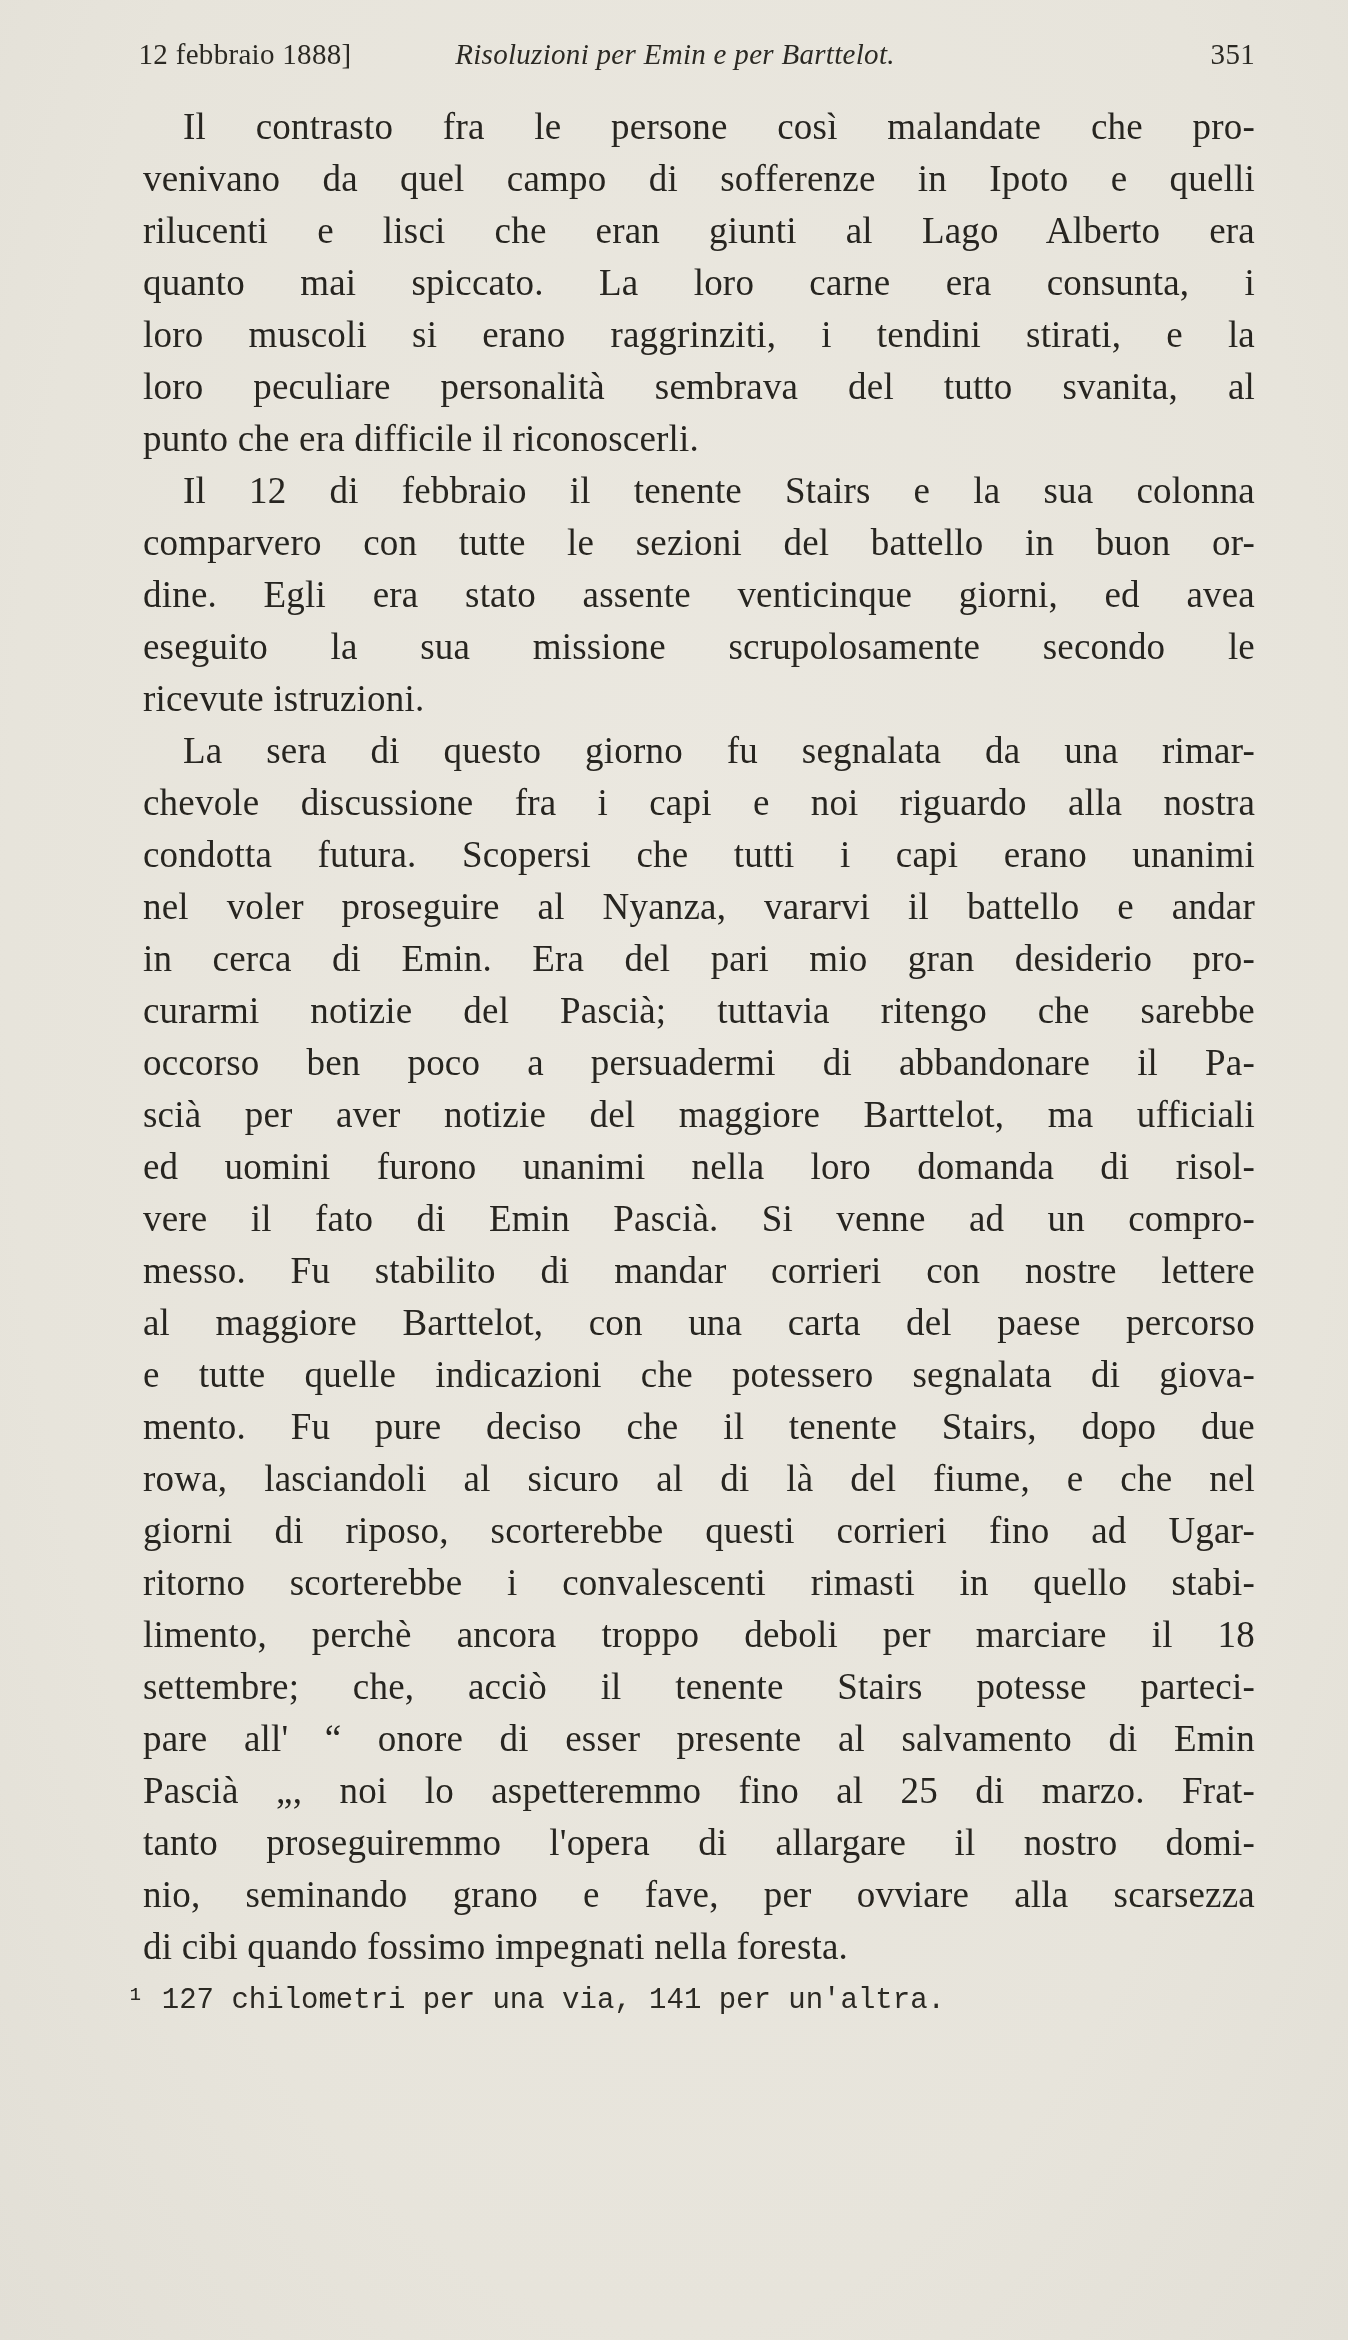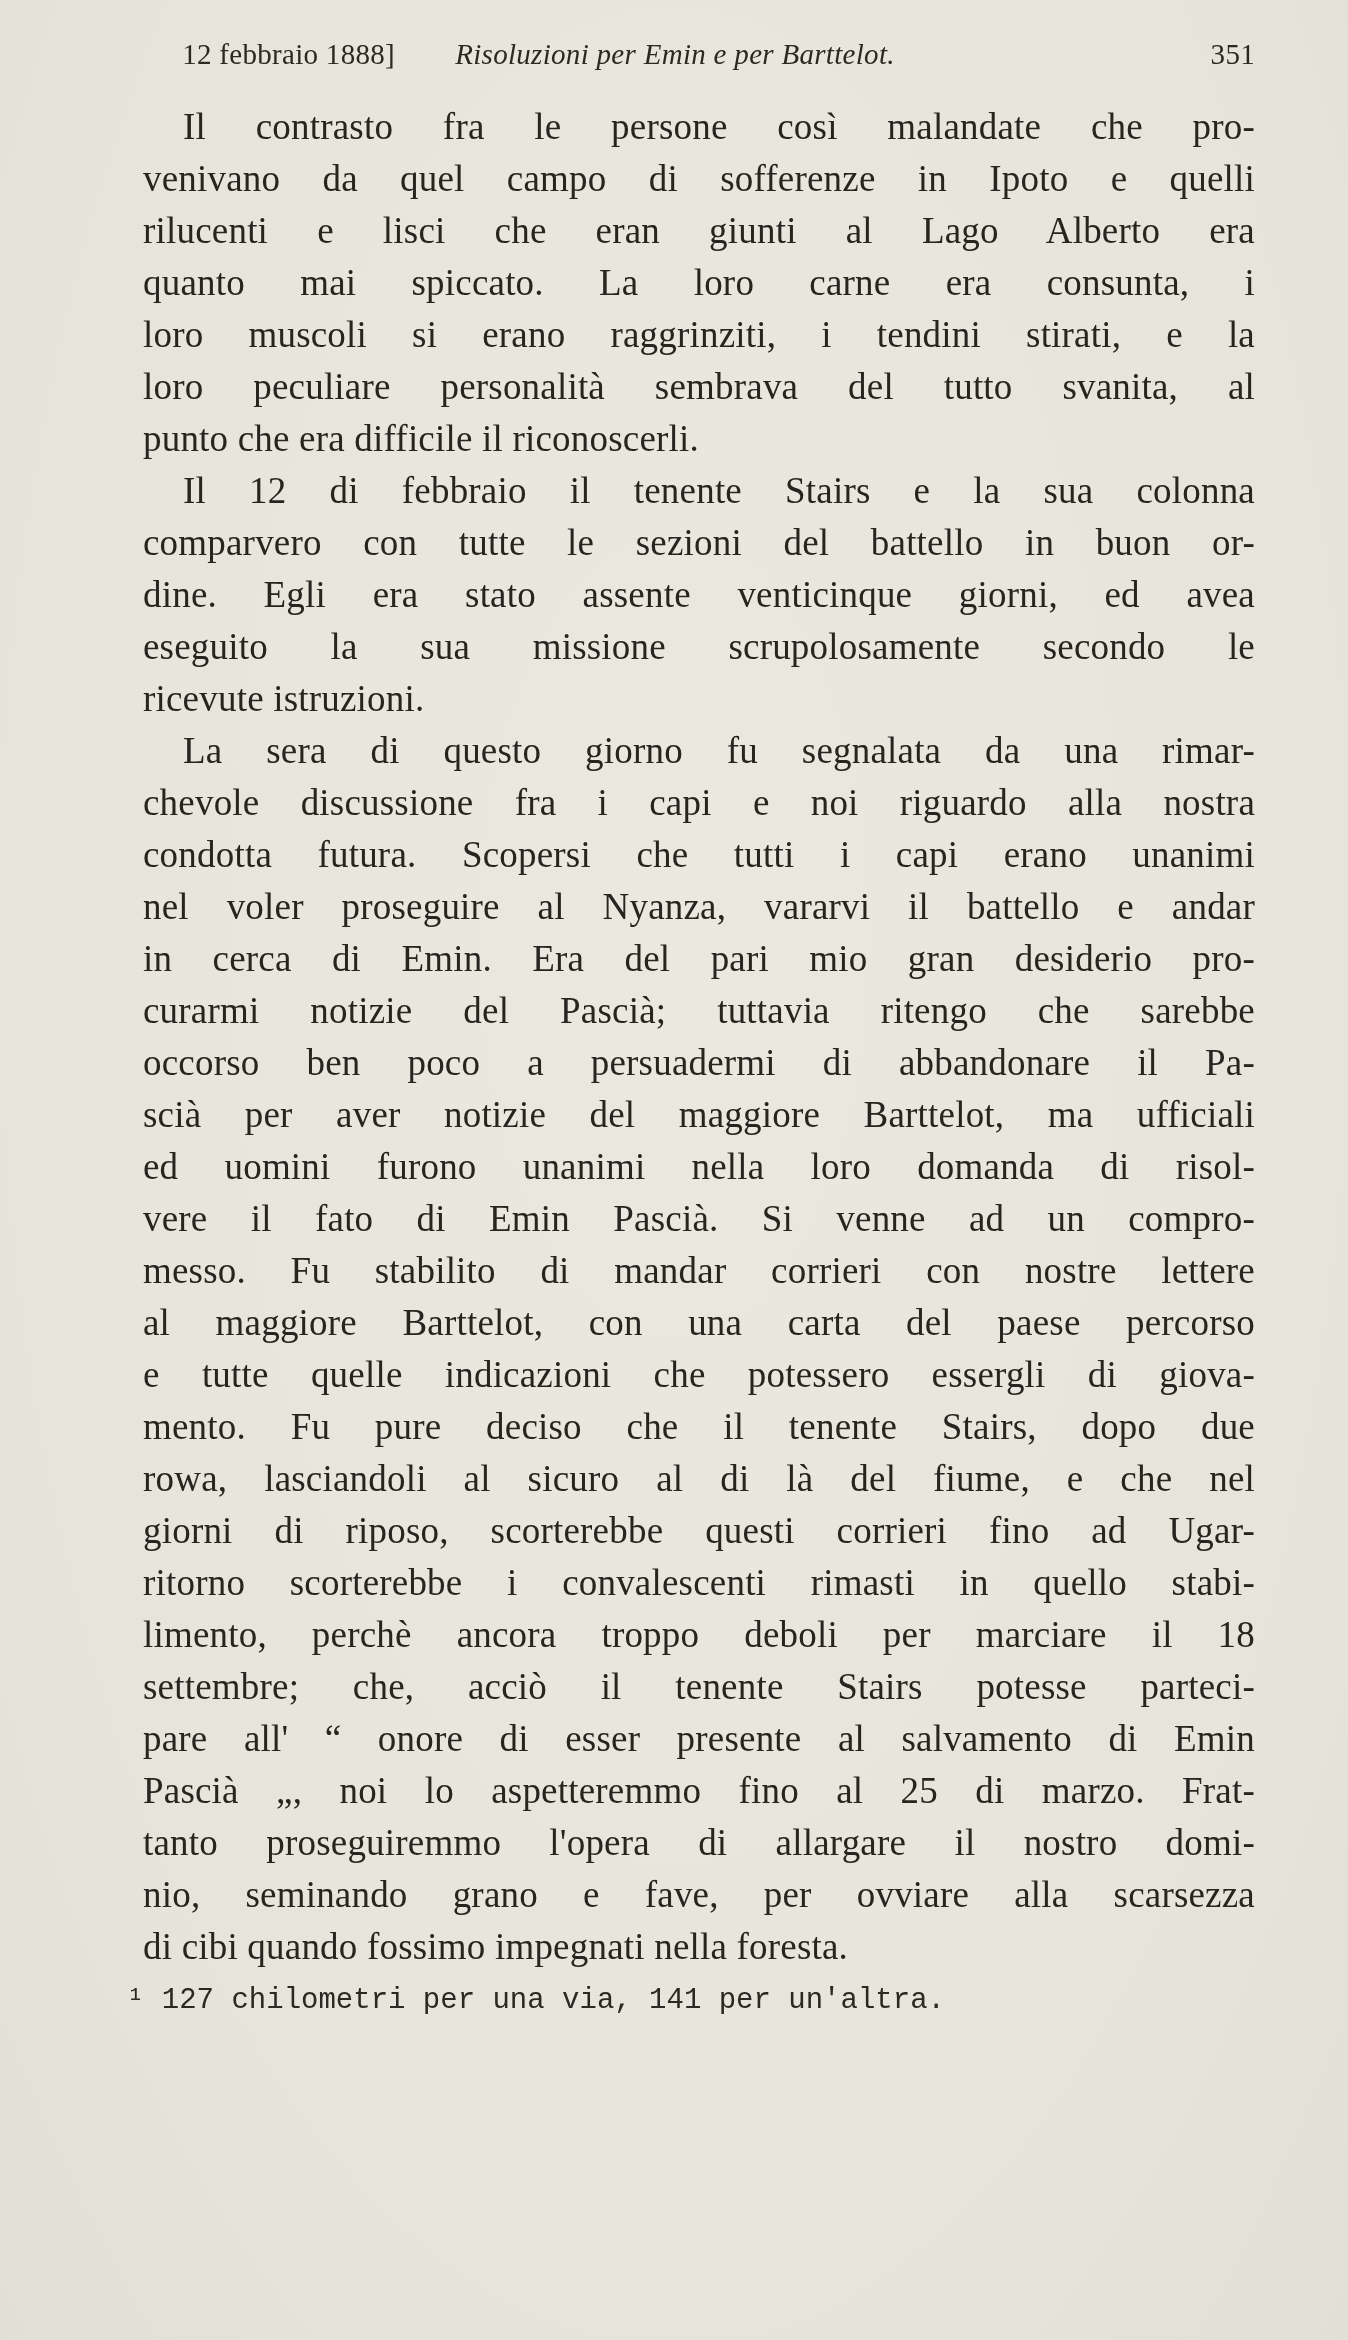--- a/index.html
+++ b/index.html
@@ -26,21 +26,21 @@
     display: flex;
     justify-content: space-between;
     align-items: baseline;
     font-size: 29px;
     letter-spacing: 0.3px;
     margin-bottom: 30px;
     color: #2b2923;
   }
   .running-head .date {
     width: 300px;
-    text-align: right;
+    text-align: center;
   }
   .running-head .title {
     flex: 1;
     text-align: center;
     font-style: italic;
   }
   .running-head .pagenum {
     width: 300px;
     text-align: right;
   }
@@ -110,21 +110,21 @@
         <div class="line">condotta futura. Scopersi che tutti i capi erano unanimi</div>
         <div class="line">nel voler proseguire al Nyanza, vararvi il battello e andar</div>
         <div class="line">in cerca di Emin. Era del pari mio gran desiderio pro-</div>
         <div class="line">curarmi notizie del Pascià; tuttavia ritengo che sarebbe</div>
         <div class="line">occorso ben poco a persuadermi di abbandonare il Pa-</div>
         <div class="line">scià per aver notizie del maggiore Barttelot, ma ufficiali</div>
         <div class="line">ed uomini furono unanimi nella loro domanda di risol-</div>
         <div class="line">vere il fato di Emin Pascià. Si venne ad un compro-</div>
         <div class="line">messo. Fu stabilito di mandar corrieri con nostre lettere</div>
         <div class="line">al maggiore Barttelot, con una carta del paese percorso</div>
-        <div class="line">e tutte quelle indicazioni che potessero essergli di giova-</div>
+        <div class="line">e tutte quelle indicazioni che potessero segnalata di giova-</div>
         <div class="line">mento. Fu pure deciso che il tenente Stairs, dopo due</div>
         <div class="line">rowa, lasciandoli al sicuro al di là del fiume, e che nel</div>
         <div class="line">giorni di riposo, scorterebbe questi corrieri fino ad Ugar-</div>
         <div class="line">ritorno scorterebbe i convalescenti rimasti in quello stabi-</div>
         <div class="line">limento, perchè ancora troppo deboli per marciare il 18</div>
         <div class="line">settembre; che, acciò il tenente Stairs potesse parteci-</div>
         <div class="line">pare all' “ onore di esser presente al salvamento di Emin</div>
         <div class="line">Pascià „, noi lo aspetteremmo fino al 25 di marzo. Frat-</div>
         <div class="line">tanto proseguiremmo l'opera di allargare il nostro domi-</div>
         <div class="line">nio, seminando grano e fave, per ovviare alla scarsezza</div>

